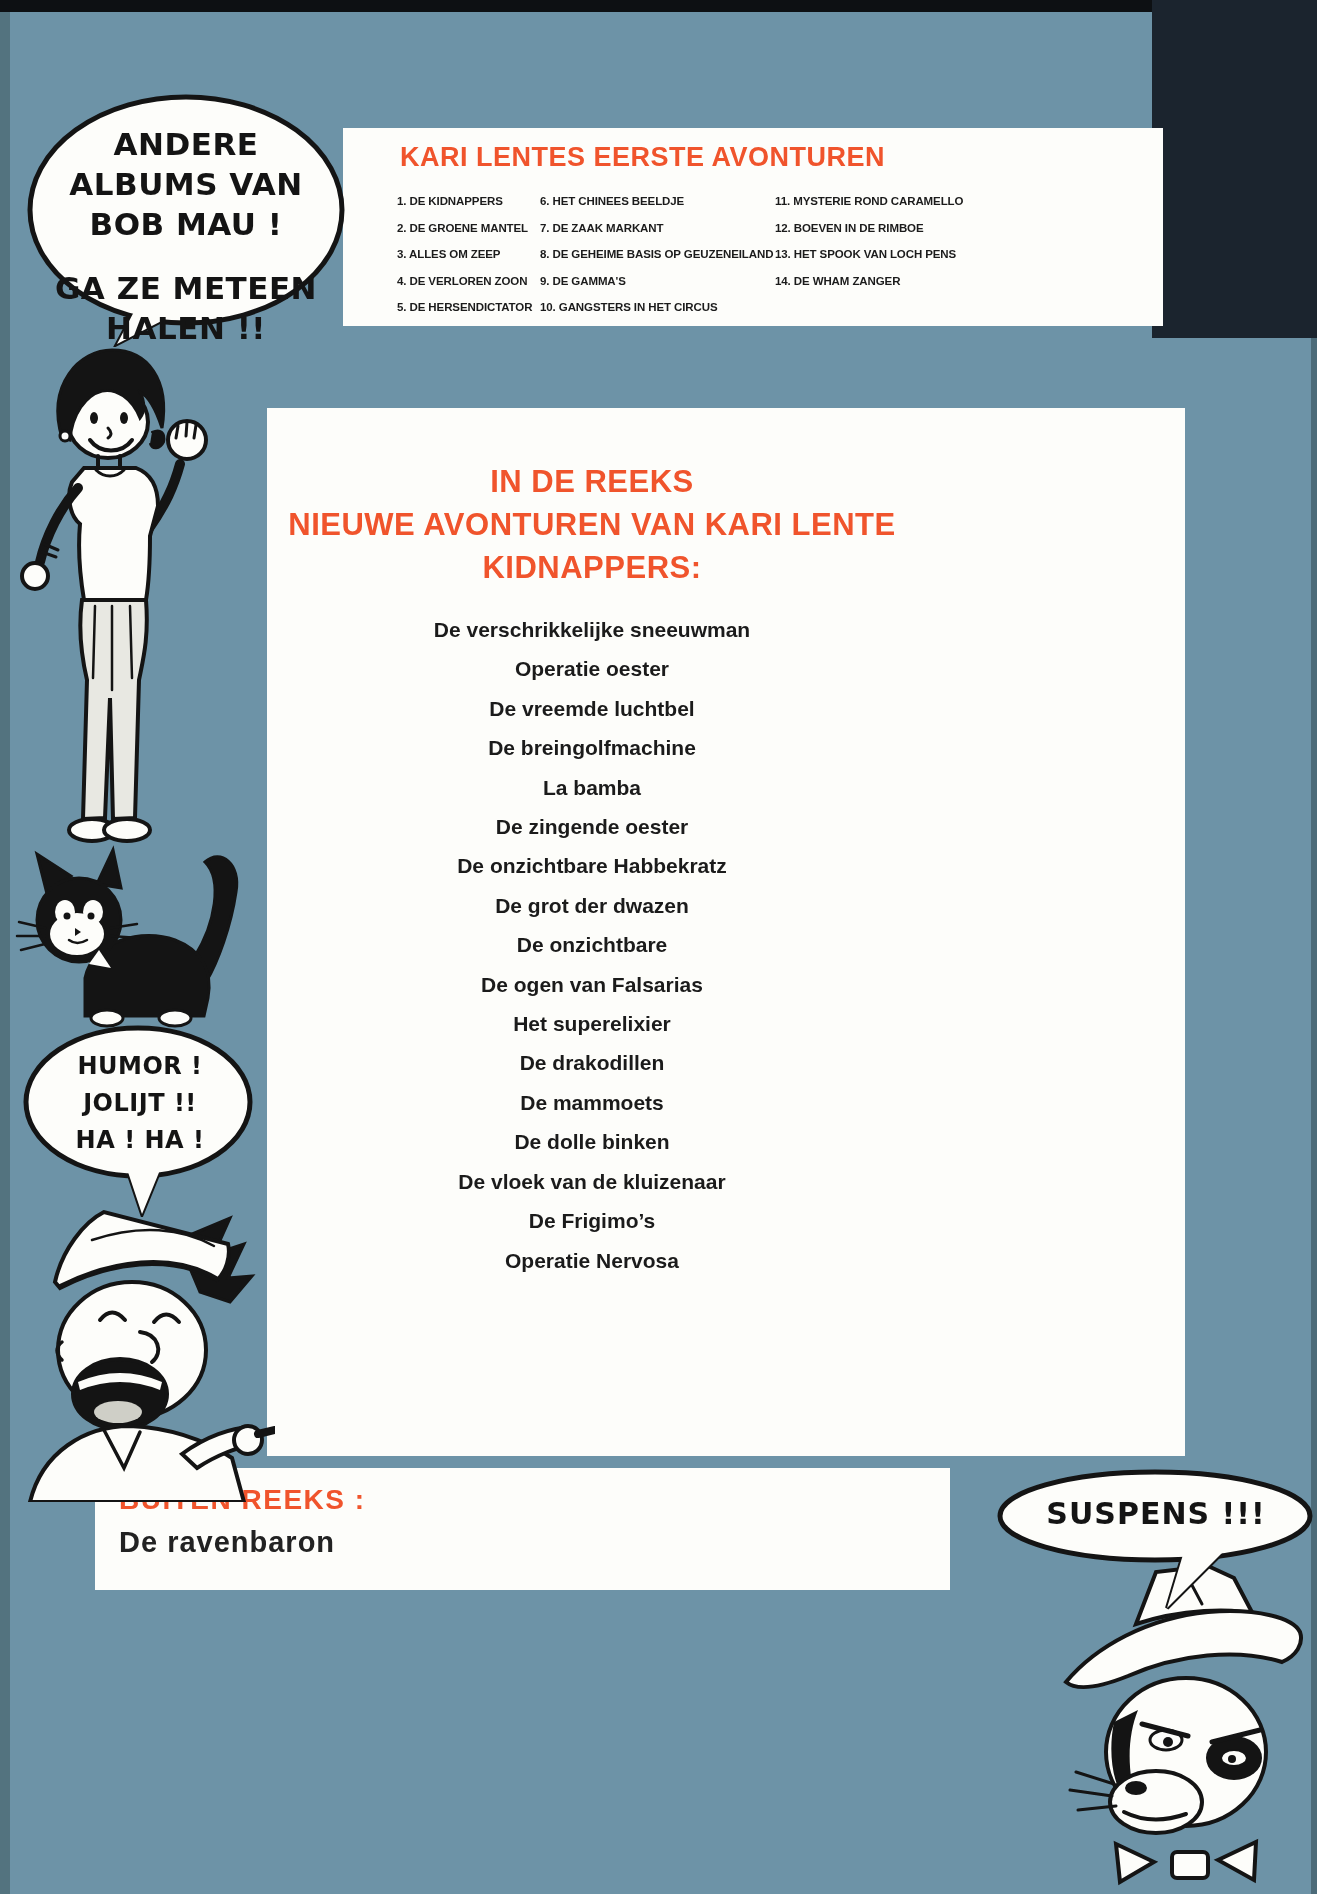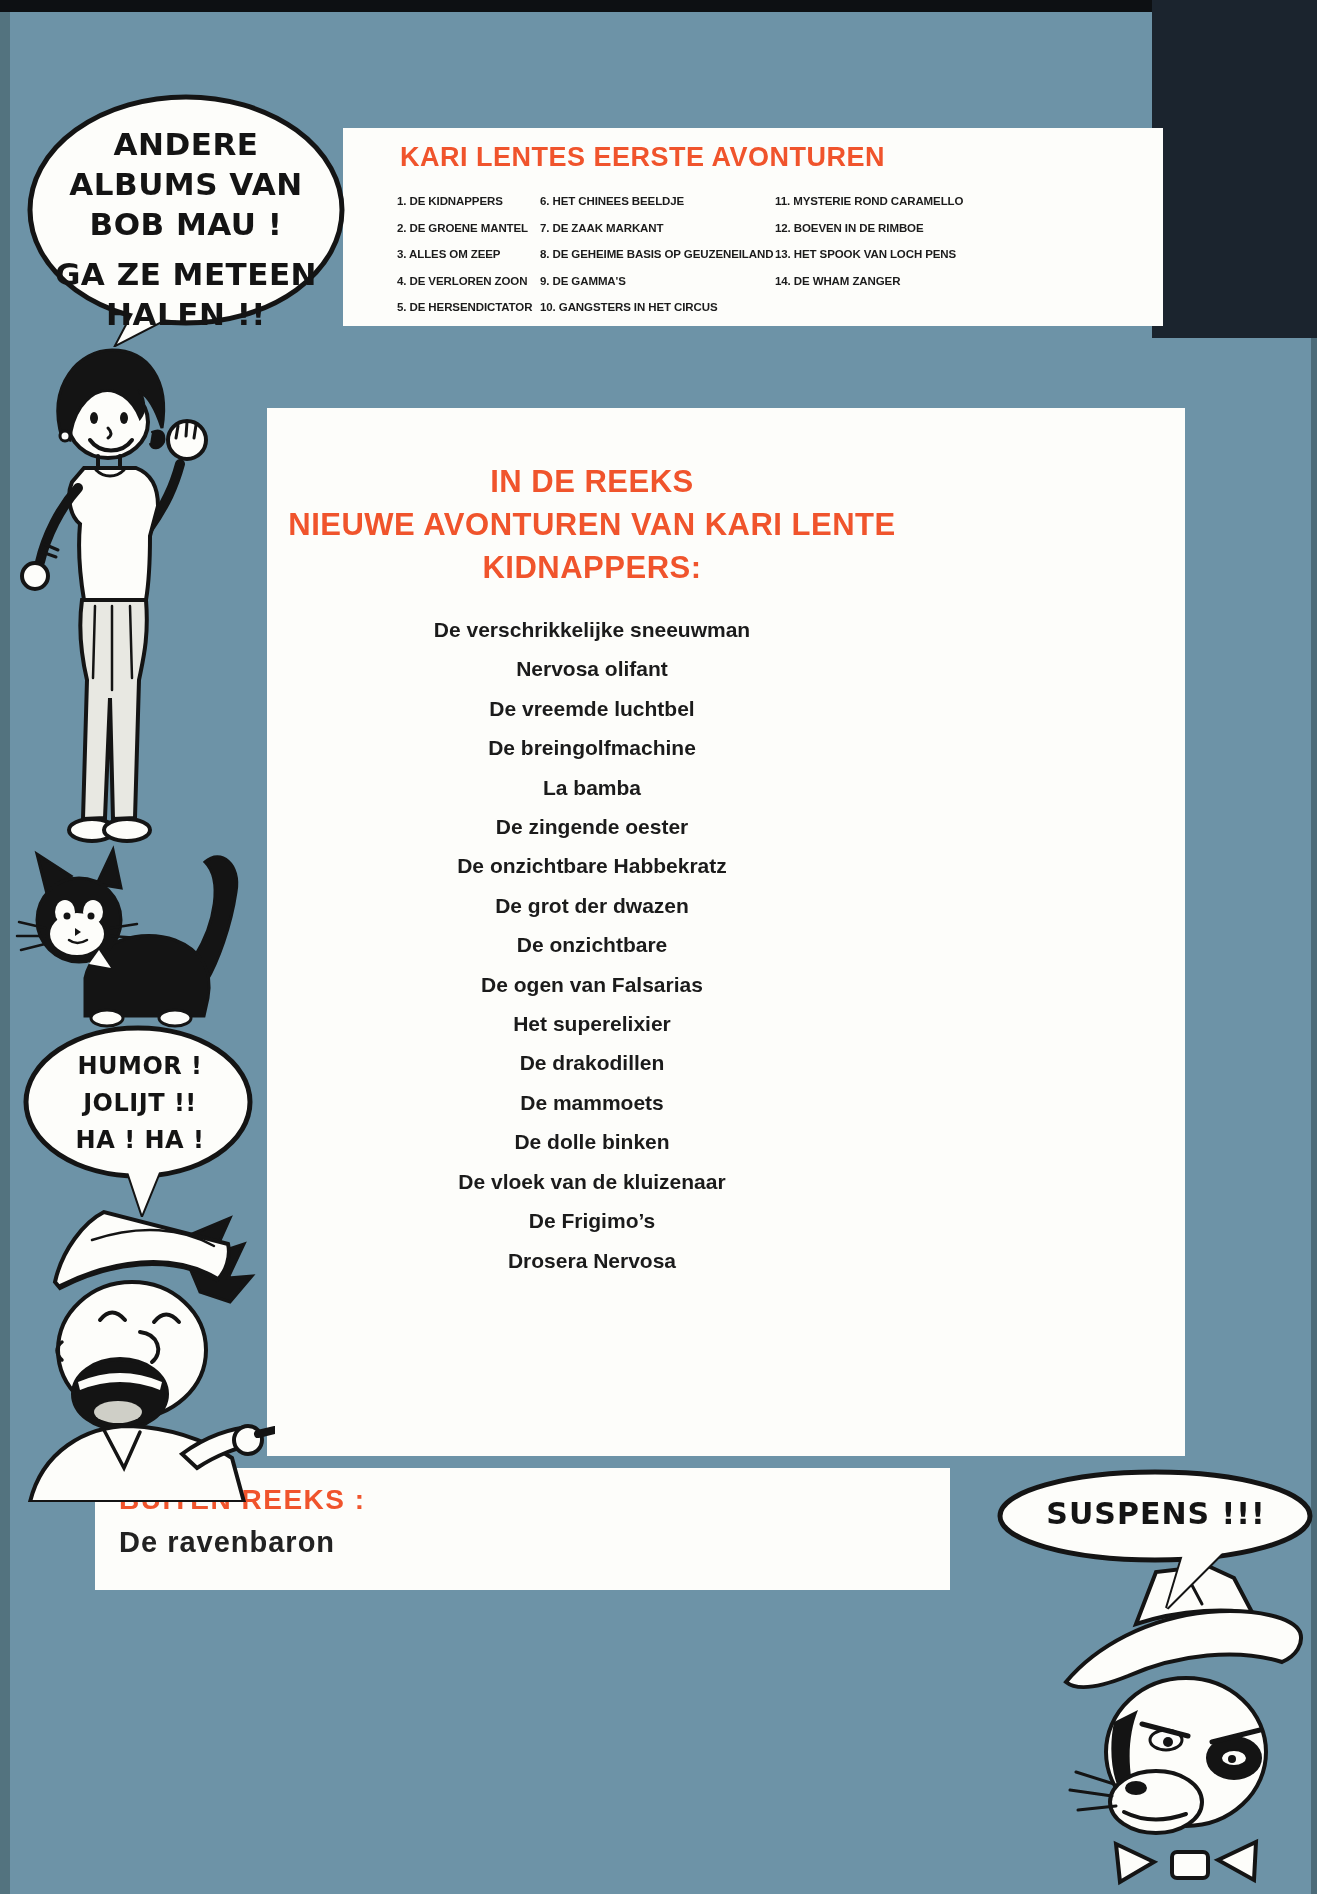--- a/index.html
+++ b/index.html
@@ -35,21 +35,21 @@
   .br-title{position:absolute;left:24px;top:58px;font-weight:bold;font-size:29px;
             color:#222;letter-spacing:1px;white-space:nowrap;}
 
   
   .balloon{position:absolute;}
   .balloon svg{position:absolute;left:0;top:0;}
   .bln-text{position:absolute;left:0;width:100%;text-align:center;z-index:2;
             font-family:"DejaVu Sans",sans-serif;font-weight:bold;color:#141414;}
   .bln-albums{left:25px;top:92px;width:322px;height:255px;}
   .bln-albums .bln-text{top:32px;font-size:31px;line-height:40px;letter-spacing:.5px;}
-  .bln-albums .bln-line:nth-child(4){margin-top:10px;}
+  .bln-albums .bln-line:nth-child(4){margin-top:24px;}
   .bln-humor{left:20px;top:1022px;width:240px;height:195px;}
   .bln-humor .bln-text{top:26px;font-size:24px;line-height:37px;letter-spacing:.5px;}
   .bln-suspens{left:995px;top:1468px;width:322px;height:150px;}
   .bln-suspens .bln-text{top:28px;font-size:30px;letter-spacing:1px;}
 
   .figure{position:absolute;}
 </style>
 </head>
 <body>
 
@@ -85,36 +85,36 @@
   </div>
 
   <div class="panel na-panel">
     <div class="na-heading">
       <div>IN DE REEKS</div>
       <div>NIEUWE AVONTUREN VAN KARI LENTE</div>
       <div>KIDNAPPERS:</div>
     </div>
     <div class="na-list">
         <div class="na-title">De verschrikkelijke sneeuwman</div>
-        <div class="na-title">Nervosa olifant</div>
+        <div class="na-title">Operatie oester</div>
         <div class="na-title">De vreemde luchtbel</div>
         <div class="na-title">De breingolfmachine</div>
         <div class="na-title">La bamba</div>
         <div class="na-title">De zingende oester</div>
         <div class="na-title">De onzichtbare Habbekratz</div>
         <div class="na-title">De grot der dwazen</div>
         <div class="na-title">De onzichtbare</div>
         <div class="na-title">De ogen van Falsarias</div>
         <div class="na-title">Het superelixier</div>
         <div class="na-title">De drakodillen</div>
         <div class="na-title">De mammoets</div>
         <div class="na-title">De dolle binken</div>
         <div class="na-title">De vloek van de kluizenaar</div>
         <div class="na-title">De Frigimo’s</div>
-        <div class="na-title">Drosera Nervosa</div>
+        <div class="na-title">Operatie Nervosa</div>
       </div>
   </div>
 
   <div class="panel br-panel">
     <div class="br-label">BUITEN REEKS :</div>
     <div class="br-title">De ravenbaron</div>
   </div>
 
   <svg class="figure" style="left:0;top:338px" width="240" height="540" viewBox="0 0 240 540">
     <g stroke="#141414" stroke-linecap="round">

